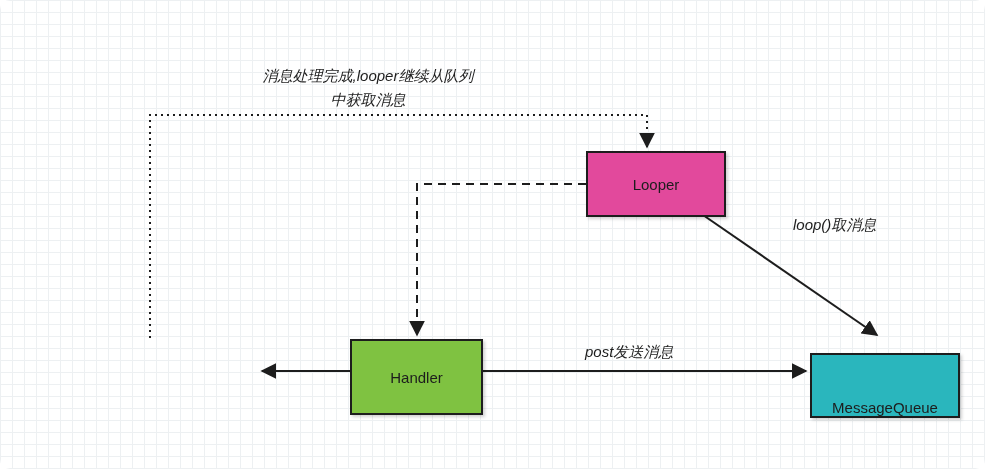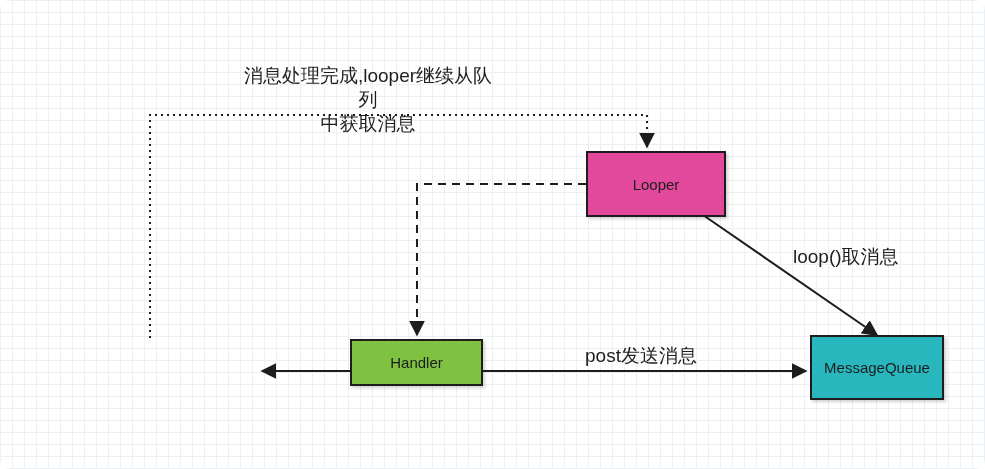--- a/index.html
+++ b/index.html
@@ -38,50 +38,52 @@
     box-shadow: 2px 2px 3px rgba(0,0,0,0.18);
     background: #fff;
   }
   .node-looper {
     left: 586px; top: 151px;
     width: 140px; height: 66px;
     background: #e2499c;
   }
   .node-handler {
     left: 350px; top: 339px;
-    width: 133px; height: 47px;
+    width: 133px; height: 76px;
     background: #7fc241;
   }
   .node-mq {
-    left: 810px; top: 335px;
-    width: 134px; height: 65px;
+    left: 810px; top: 353px;
+    width: 150px; height: 65px;
     background: #2ab6bd;
+    align-items: flex-end;
   }
   .node-dispatch {
     left: 42px; top: 340px;
     width: 216px; height: 63px;
     background: #ffffff;
     border-radius: 32px;
     color: #e03131;
   }
   .edge-label {
     position: absolute;
-    font-size: 19px;
+    font-size: 15px;
     color: #1d1d1d;
     white-space: nowrap;
+    font-style: italic;
   }
   .label-loop-continue {
     left: 237px; top: 64px;
     width: 262px;
     text-align: center;
     white-space: normal;
     line-height: 24px;
   }
   .label-dispatch-call { left: 275px; top: 242px; }
-  .label-loop-take     { left: 793px; top: 244px; }
+  .label-loop-take     { left: 793px; top: 216px; }
   .label-post-send     { left: 585px; top: 343px; }
   .watermark {
     position: absolute;
     right: 22px; top: 434px;
     font-size: 15px;
     color: #b9bdc2;
     letter-spacing: 1px;
   }
 </style>
 </head>

